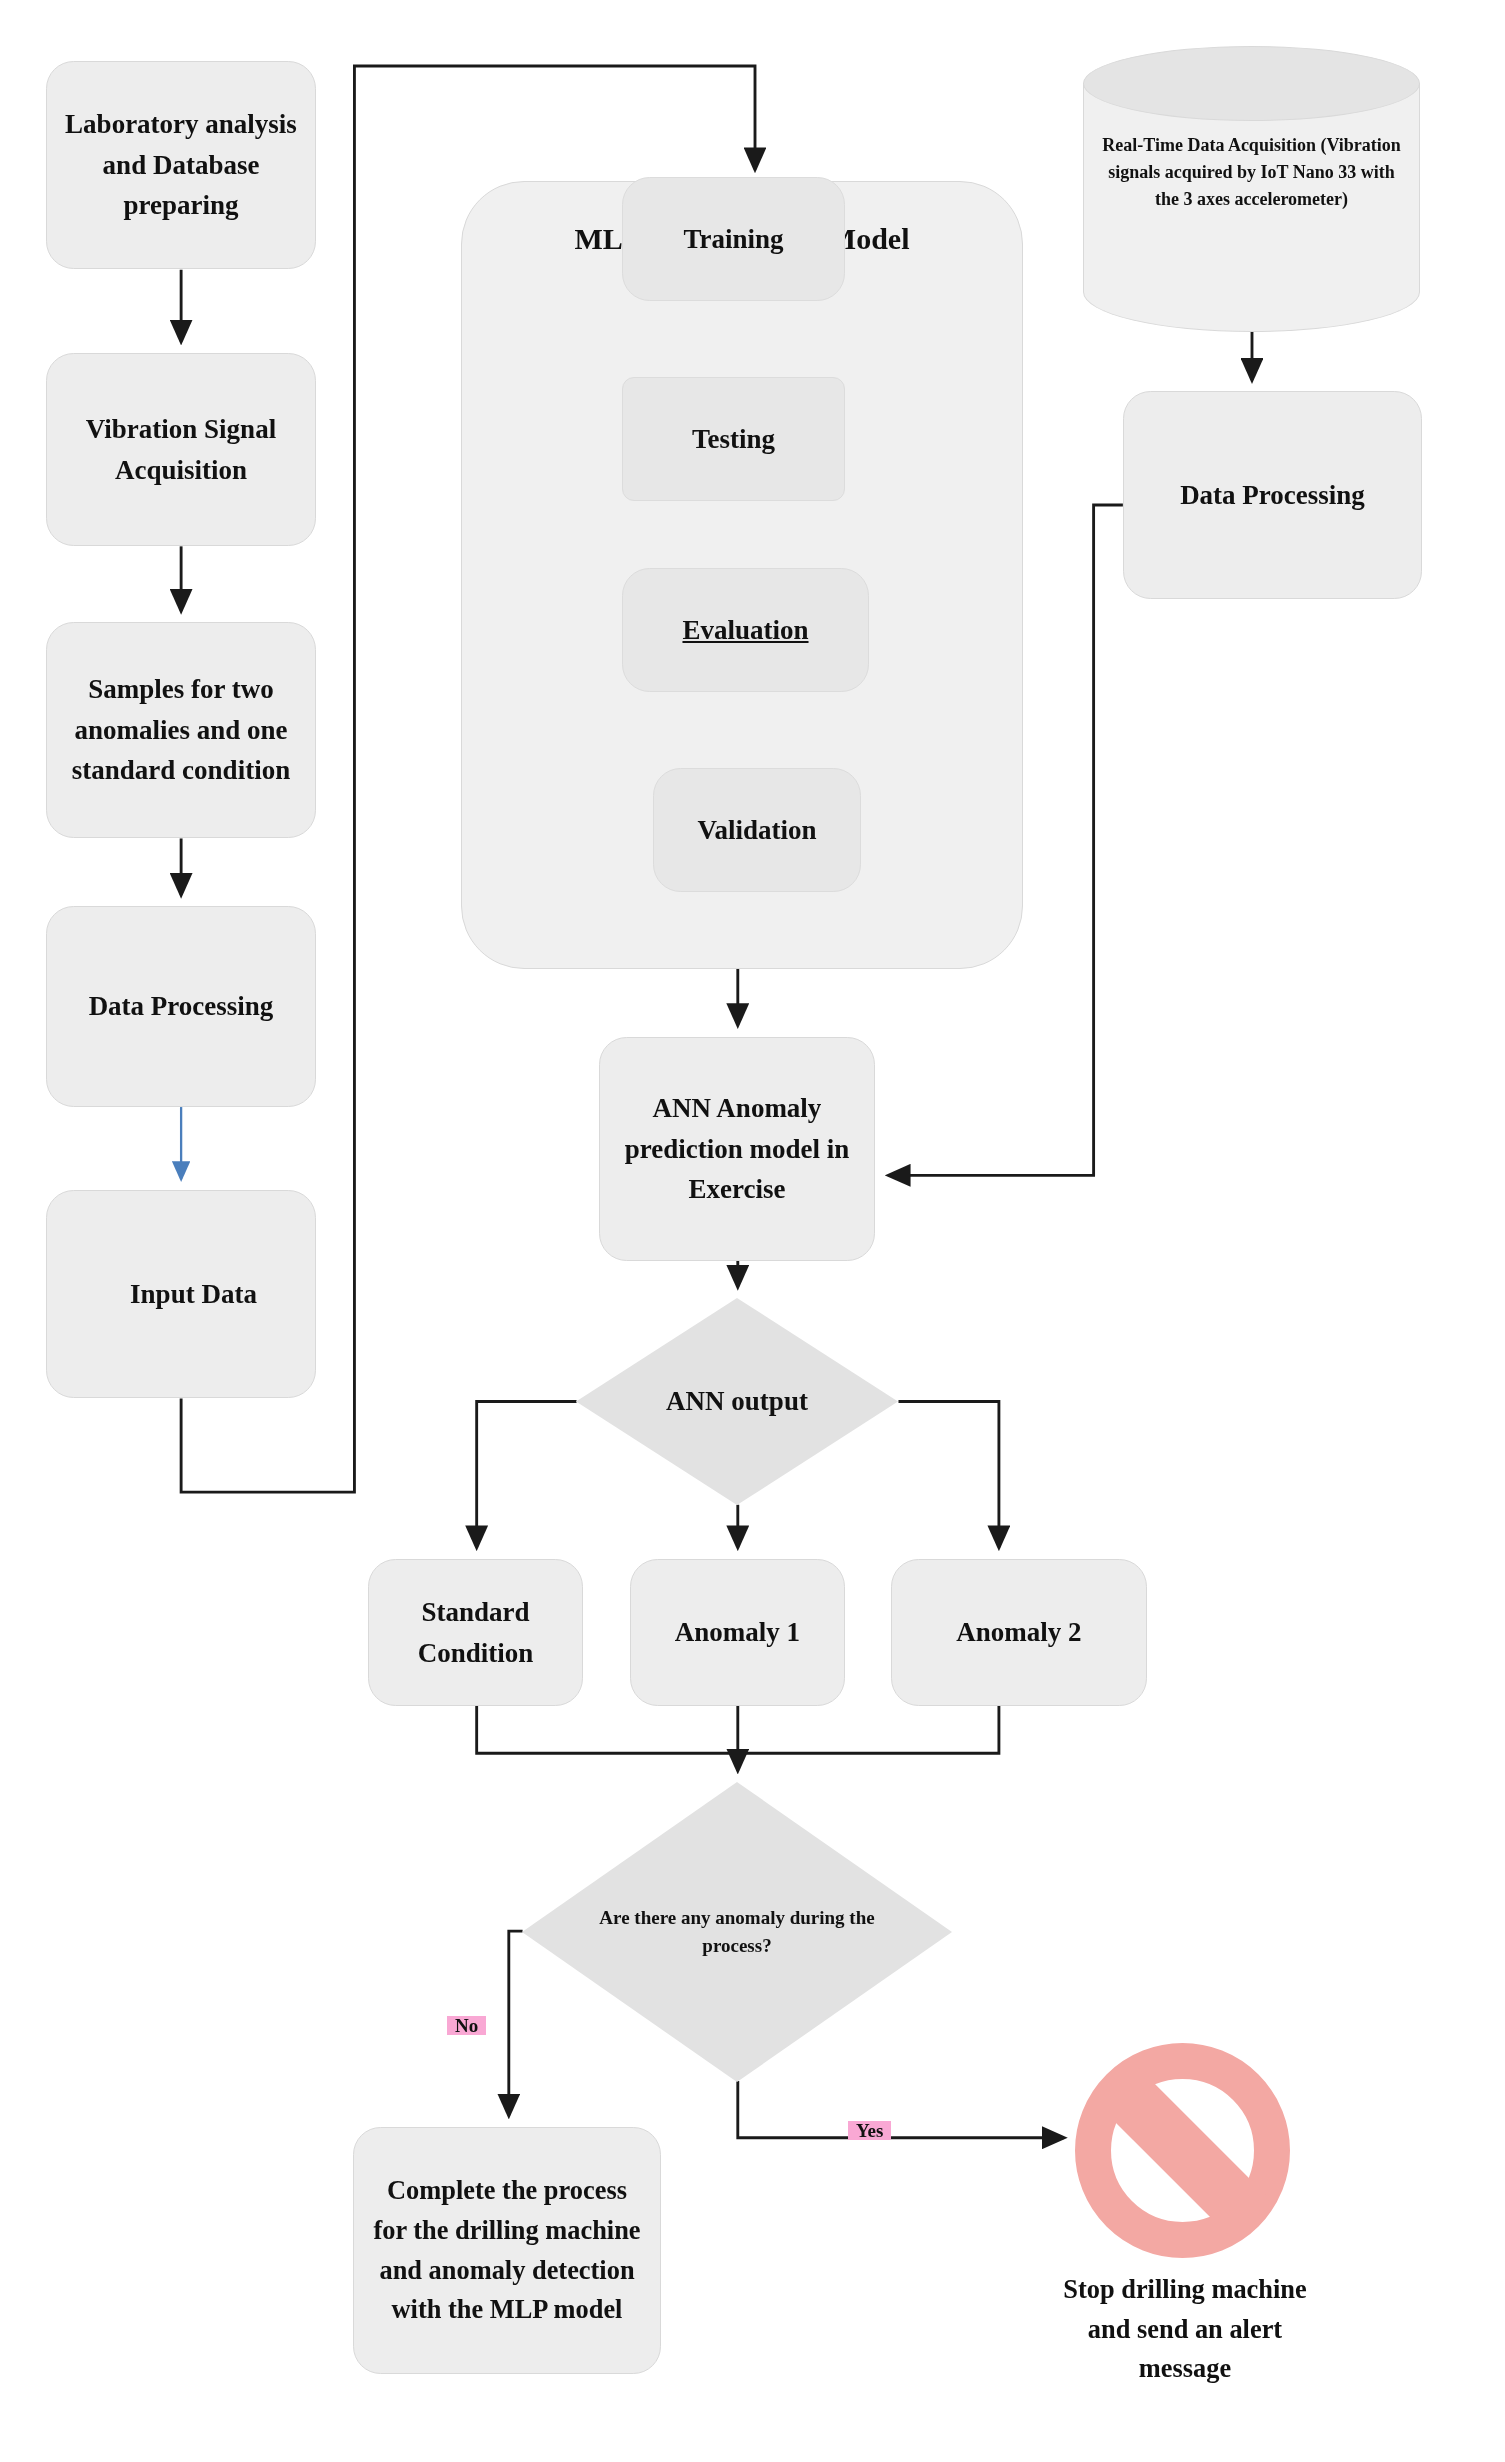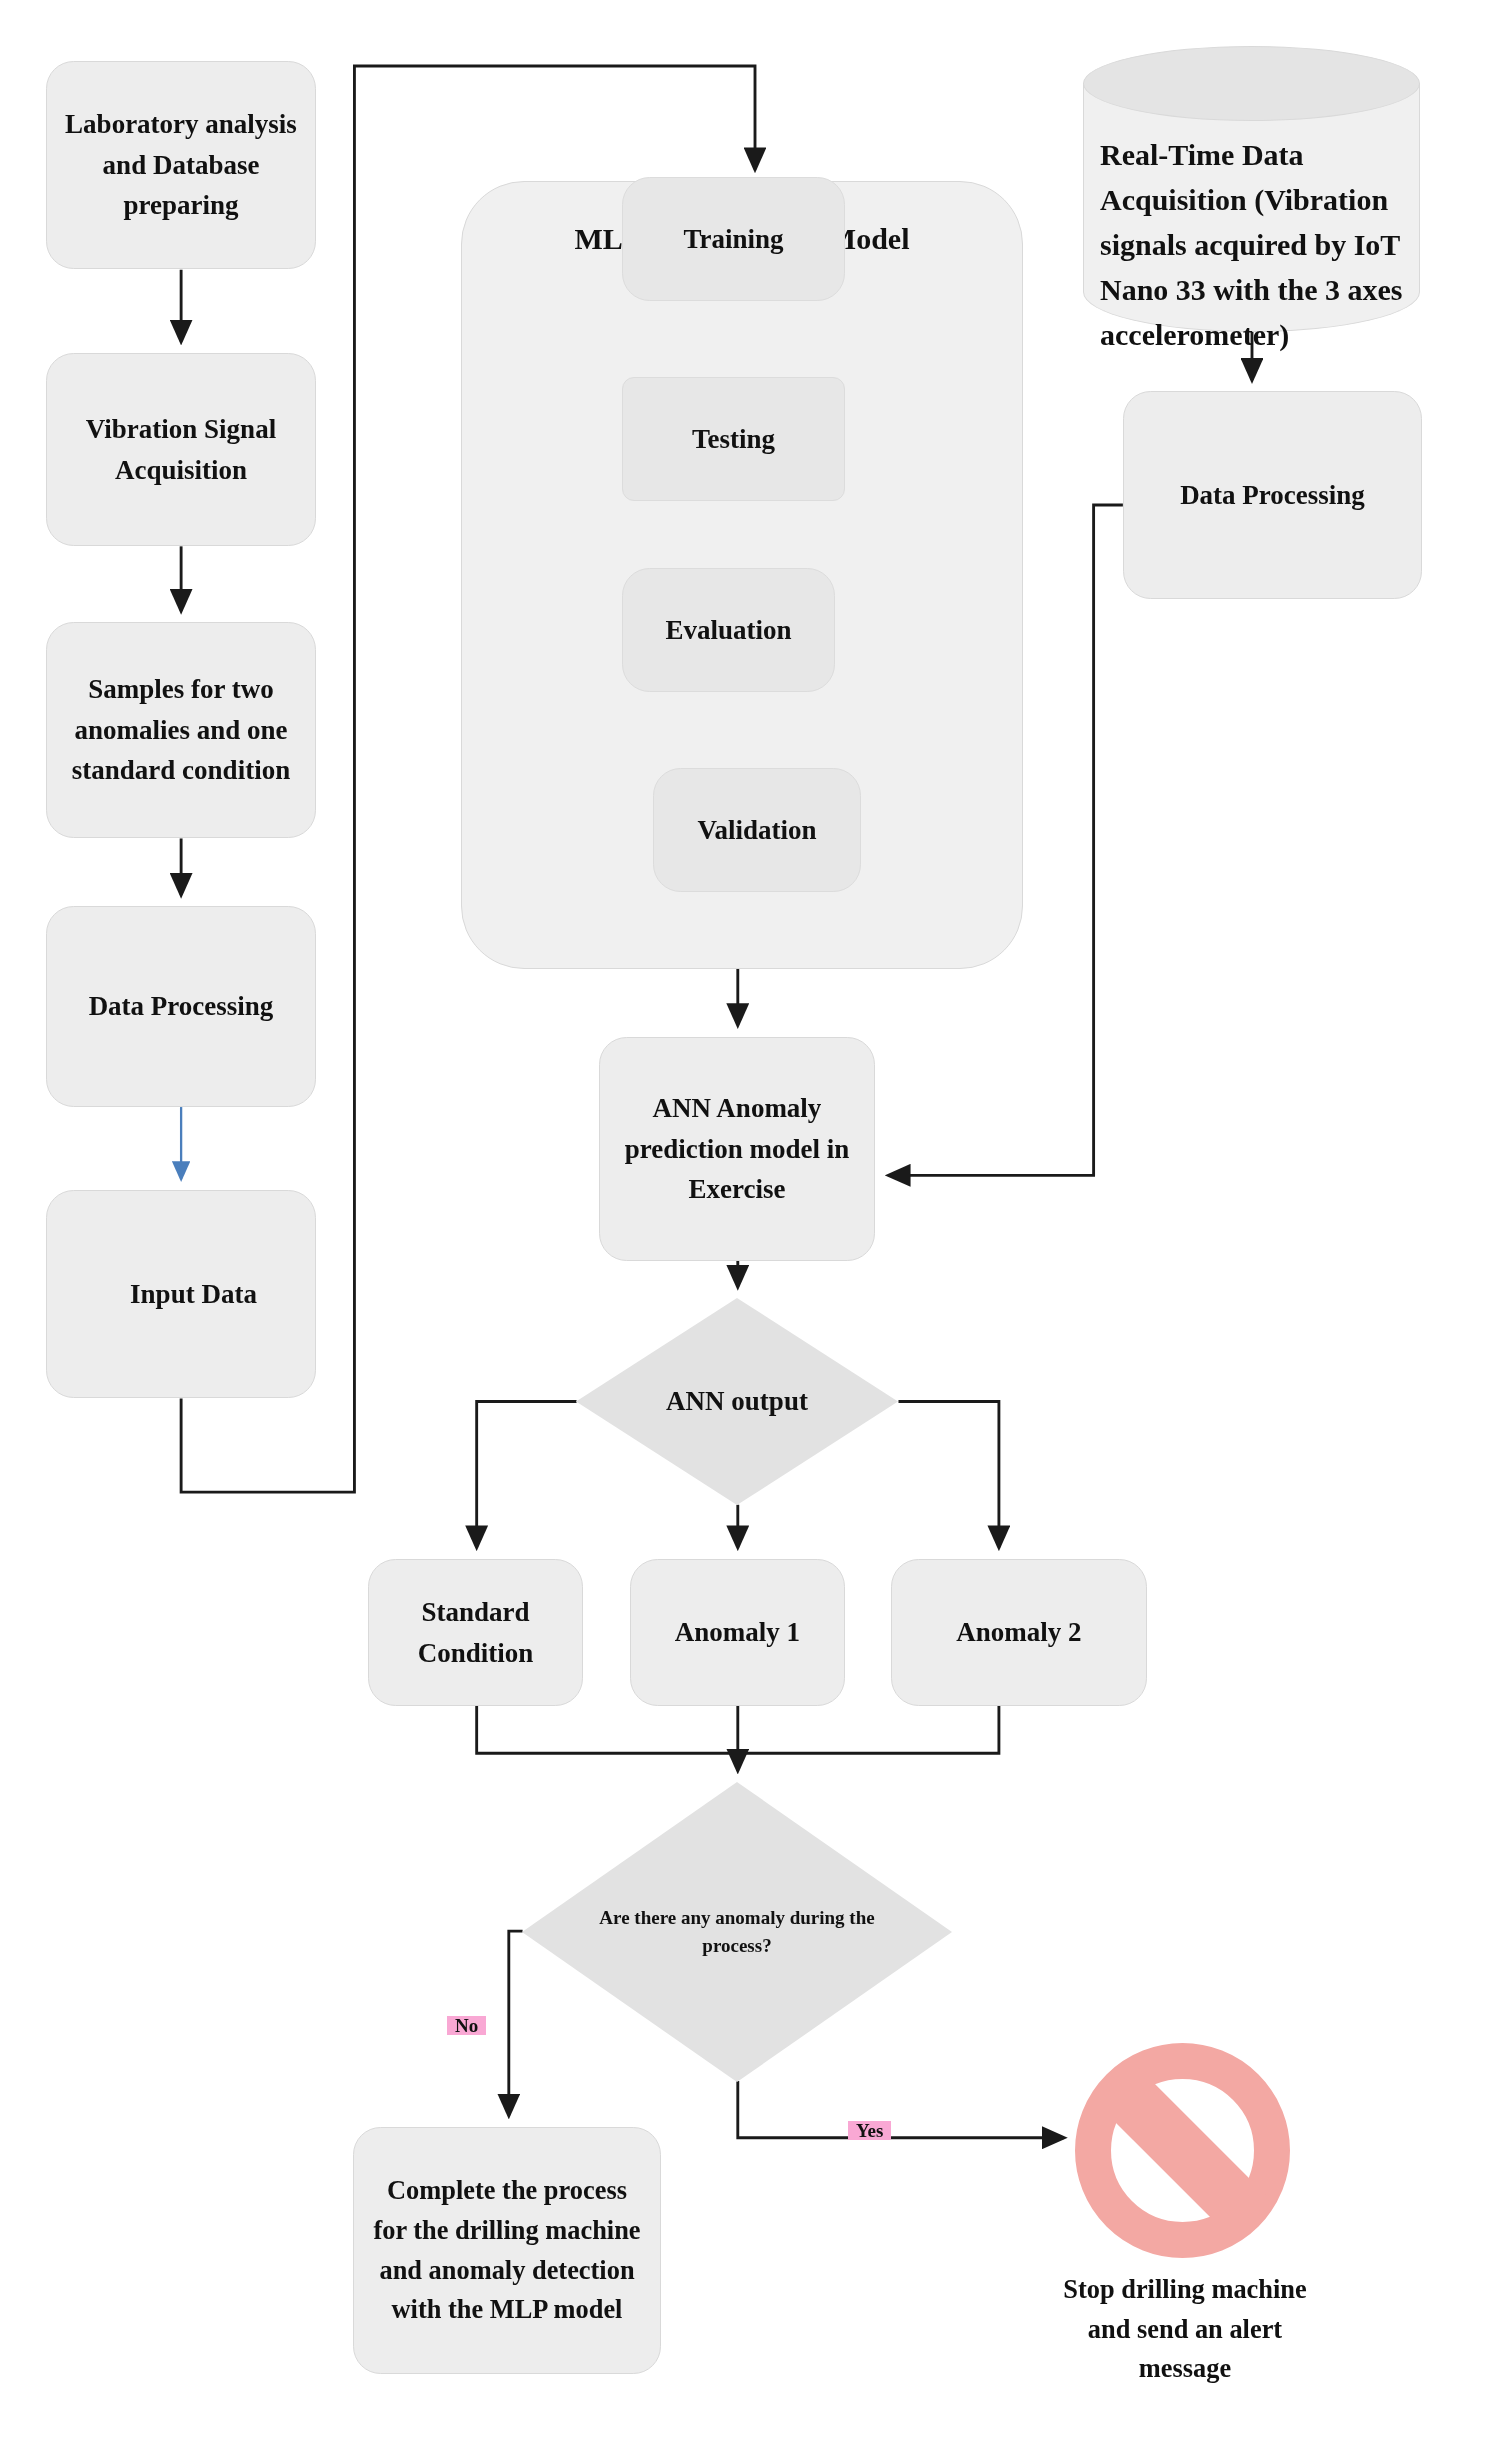--- a/index.html
+++ b/index.html
@@ -40,21 +40,21 @@
     background:var(--cylinder-top); border:1.1px solid var(--node-border);
     border-radius:50%; z-index:2;
   }
   .cyl-body {
     position:absolute; top:37px; left:0; width:100%; height:calc(100% - 37px);
     background:var(--container-fill); border:1.1px solid var(--node-border); border-top:none;
     border-radius:0 0 50% 50% / 0 0 40px 40px; z-index:1;
   }
   .cyl-text {
     position:relative; z-index:3; padding:86px 17px 17px 17px;
-    text-align:left; font-size:30px; line-height:1.5;
+    text-align:center; font-size:18px; line-height:1.5;
   }
   .edge-label {
     position:absolute; z-index:4; background:#f9a8d4; padding:0 8px;
     font-size:19px; line-height:1;
   }
   .stop-sign {
     position:absolute; z-index:2; width:215px; height:215px;
     border:36px solid var(--stop-pink); border-radius:50%;
   }
   .stop-sign::after {
@@ -136,21 +136,21 @@
 
 <div class="container-box" style="left:461px; top:181px; width:562px; height:788px;">
   <div class="container-title">MLP Classification Model</div>
 </div>
 <div class="node inner" style="left:622px; top:177px; width:223px; height:124px;">
   <span>Training</span>
 </div>
 <div class="node inner" style="left:622px; top:377px; width:223px; height:124px;border-radius:12px;">
   <span>Testing</span>
 </div>
-<div class="node inner" style="left:622px; top:568px; width:213px; height:124px;">
+<div class="node inner" style="left:622px; top:568px; width:247px; height:124px;text-decoration:underline;">
   <span>Evaluation</span>
 </div>
 <div class="node inner" style="left:653px; top:768px; width:208px; height:124px;">
   <span>Validation</span>
 </div>
 
 <div class="cylinder" style="left:1083px; top:46px; width:337px; height:286px;">
   <div class="cyl-top"></div>
   <div class="cyl-body"></div>
   <div class="cyl-text">Real-Time Data Acquisition (Vibration signals acquired by IoT Nano 33 with the 3 axes accelerometer)</div>

